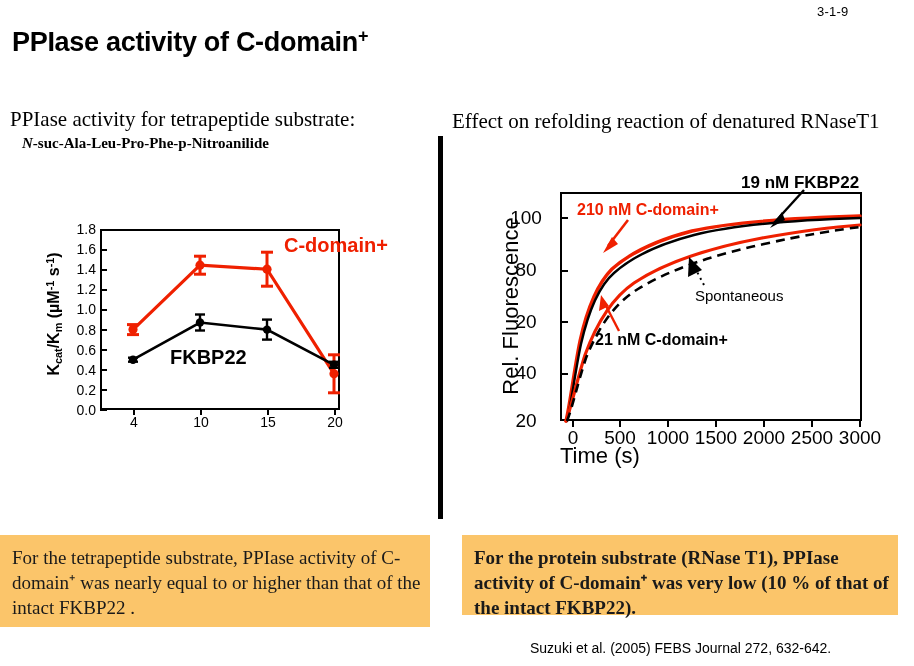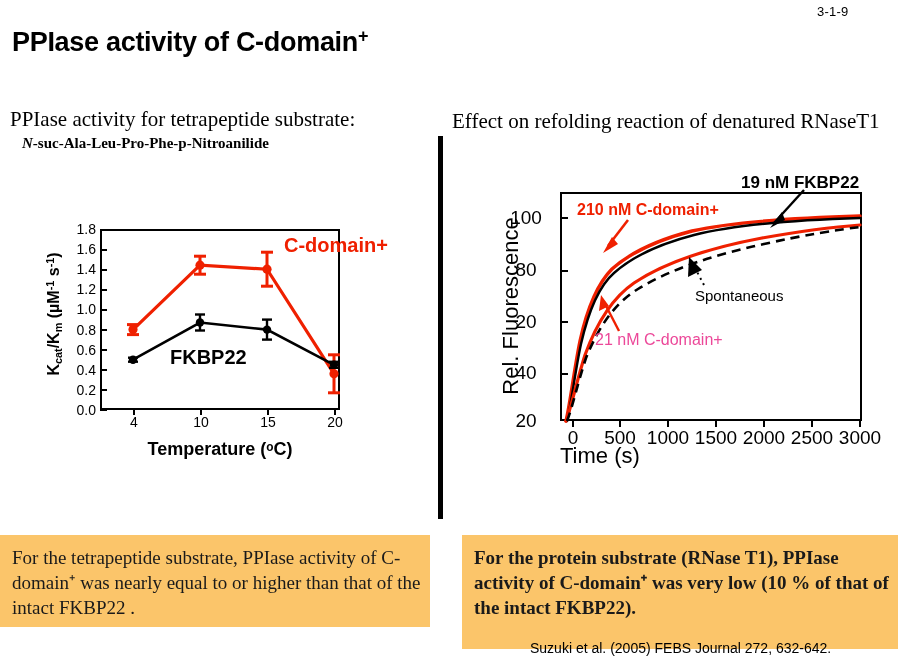--- a/index.html
+++ b/index.html
@@ -283,23 +283,23 @@
     font-weight: bold;
     font-size: 16px;
     color: #ef2000;
     white-space: nowrap;
   }
   #ann-21 {
     position: absolute;
     left: 143px;
     top: 166px;
     font-family: "Liberation Sans", sans-serif;
-    font-weight: normal;
+    font-weight: bold;
     font-size: 16px;
-    color: #ec4899;
+    color: #000000;
     white-space: nowrap;
   }
   #ann-spont {
     position: absolute;
     left: 243px;
     top: 122px;
     font-family: "Liberation Sans", sans-serif;
     font-size: 15px;
     color: #000000;
     white-space: nowrap;
@@ -318,21 +318,21 @@
     top: 535px;
     width: 430px;
     height: 92px;
     font-size: 19px;
     line-height: 25px;
   }
   #callout-right {
     left: 462px;
     top: 535px;
     width: 436px;
-    height: 114px;
+    height: 80px;
     font-weight: bold;
     font-size: 19px;
     line-height: 25px;
   }
 
   #citation {
     position: absolute;
     left: 530px;
     top: 640px;
     font-family: "Liberation Sans", sans-serif;
@@ -436,21 +436,20 @@
         <circle cx="113" cy="163.7" r="4.2"></circle>
         <circle cx="180" cy="126.5" r="4.2"></circle>
         <circle cx="247" cy="133.6" r="4.2"></circle>
         <circle cx="314" cy="168.8" r="4.2"></circle>
       </g>
     </svg>
 
     <div id="series-label-cdomain">C-domain+</div>
     <div id="series-label-fkbp22">FKBP22</div>
 
-    <div class="axis-title-x">Temperature (<span class="sup" style="font-size:0.66em;vertical-align:0.3em;">o</span>C)</div>
     <div class="axis-title-y">K<span class="sub">cat</span>/K<span class="sub">m</span> (µM<span class="sup">-1</span> s<span class="sup">-1</span>)</div>
   </div>
 
   <div id="chart-right">
 
     <div class="plot-frame"></div>
 
     <div class="ytick-label" style="top:256px">20</div>
     <div class="ytick-label" style="top:208px">40</div>
     <div class="ytick-label" style="top:157px">20</div>

